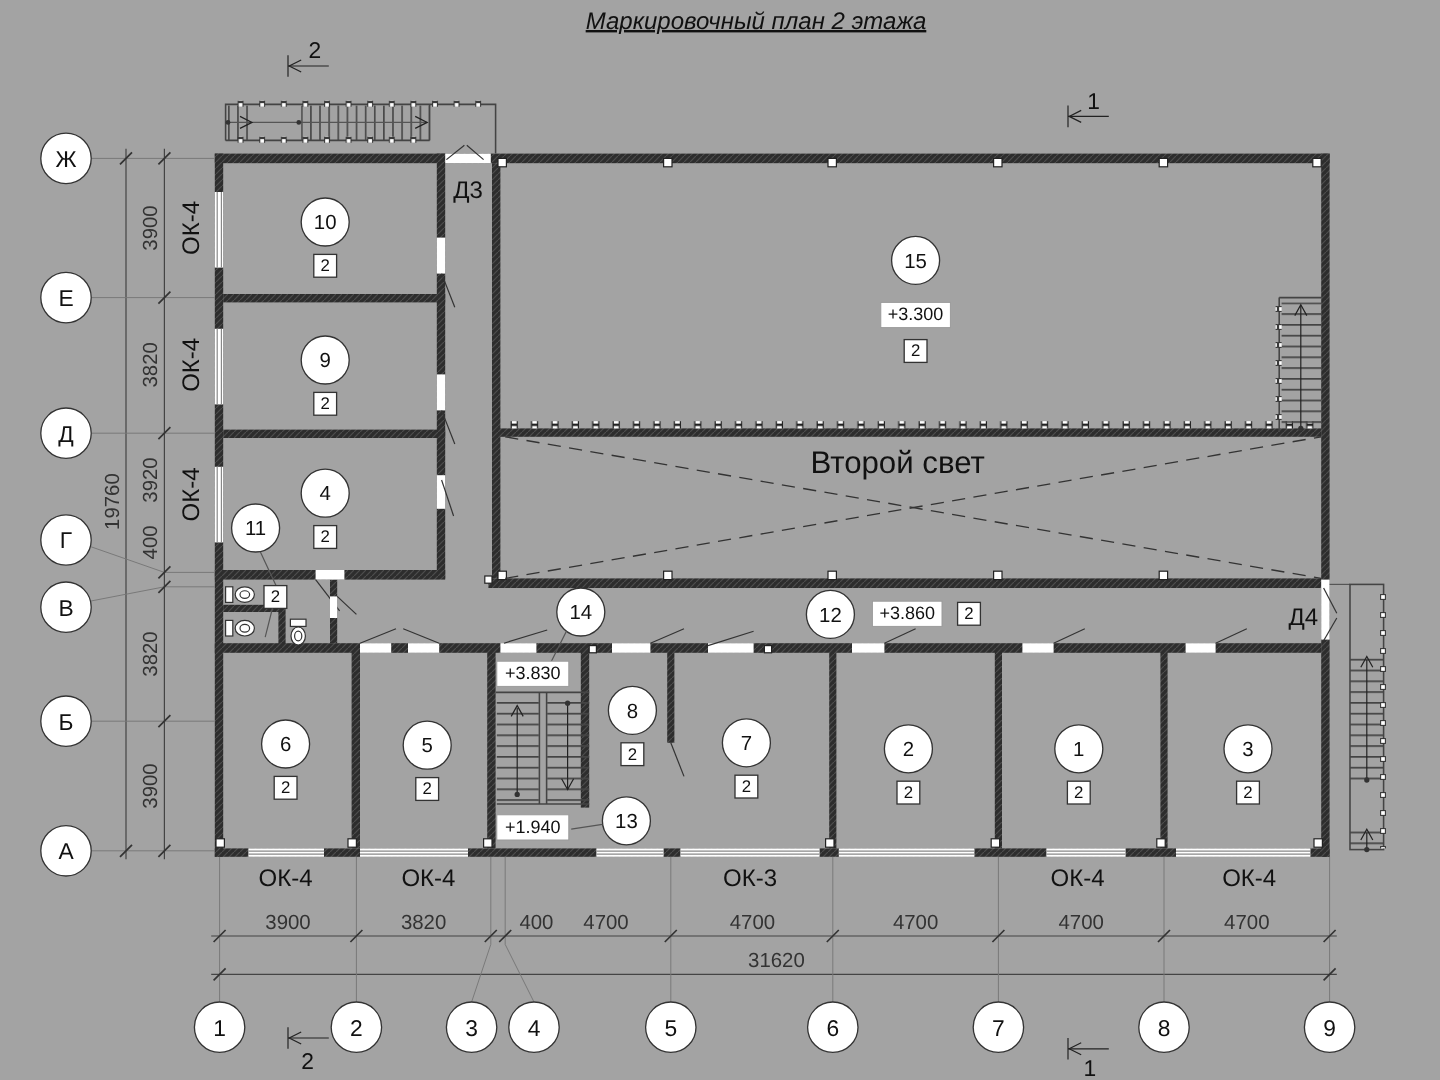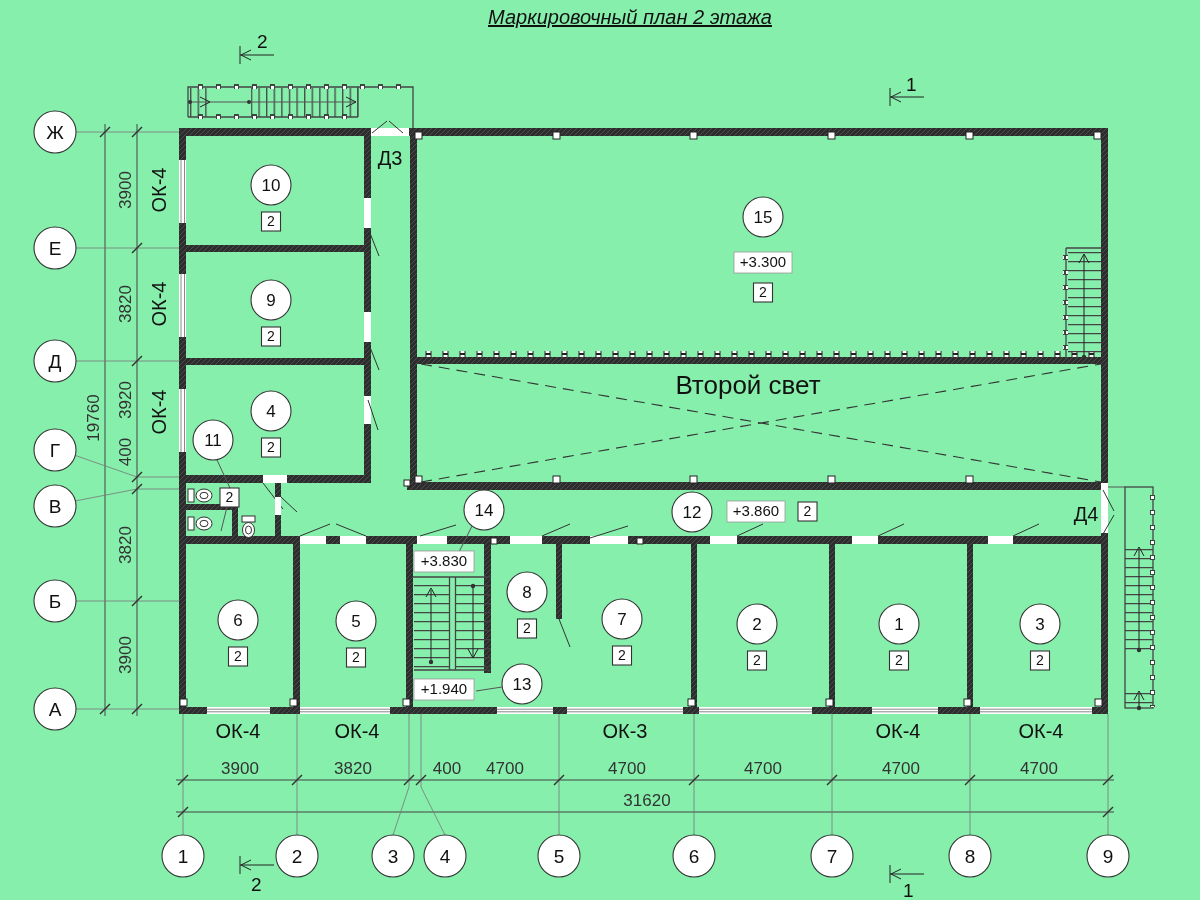--- a/index.html
+++ b/index.html
@@ -1,16 +1,16 @@
 <!DOCTYPE html>
 <html><head>
 <meta charset="utf-8">
 <style>
   html,body{margin:0;padding:0;background:#fff;}
-  .page{position:relative;width:1200px;height:900px;background:#86efac;overflow:hidden;
+  .page{position:relative;width:1200px;height:900px;background:#a3a3a3;overflow:hidden;
         font-family:"Liberation Sans", sans-serif;}
   svg{display:block;}
   text{fill:#111;font-family:"Liberation Sans", sans-serif;}
   .t-title{font-size:20px;font-style:italic;text-decoration:underline;}
   .t-ax{font-size:19px;}
   .t-dim{font-size:17px;fill:#333;}
   .t-ok{font-size:20px;}
   .t-room{font-size:17px;}
   .t-type{font-size:14px;}
   .t-elev{font-size:15px;}

